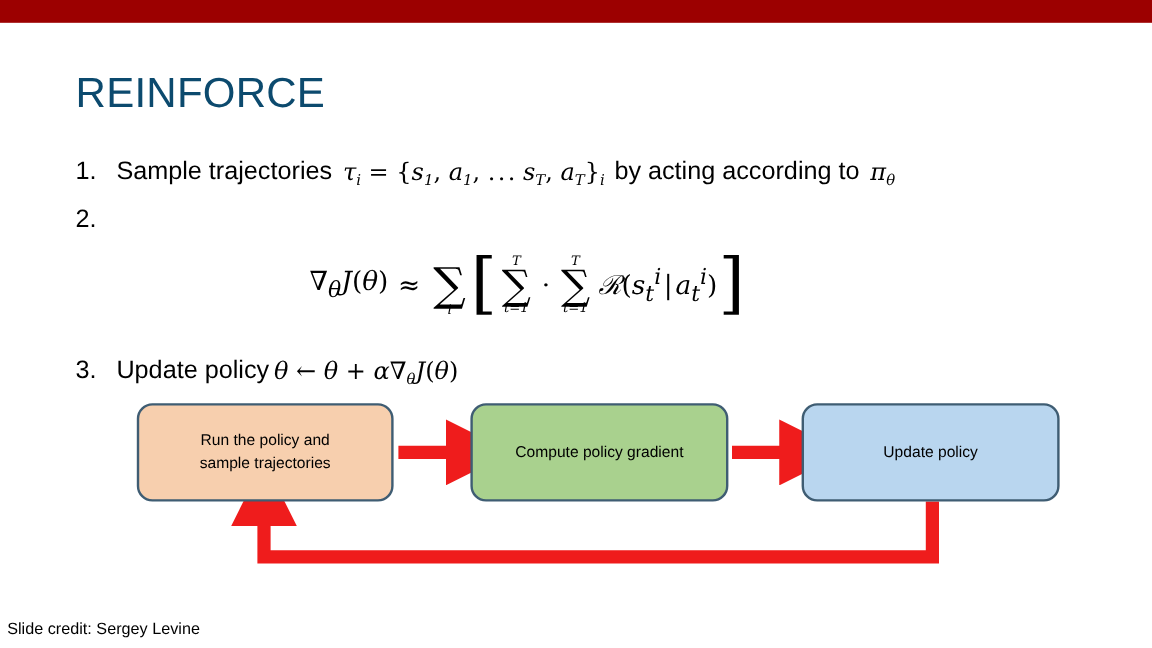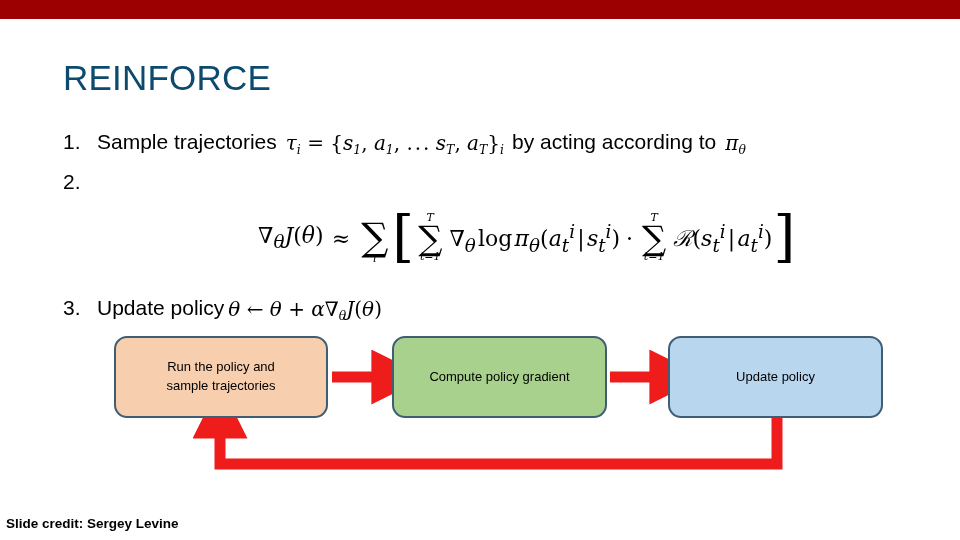--- a/index.html
+++ b/index.html
@@ -195,21 +195,21 @@
     height: 82px;
     background: #b9d6ef;
   }
 
   
   .credit {
     position: absolute;
     left: 6px;
     top: 516px;
     font-size: 13.5px;
-    font-weight: 700;
+    font-weight: 400;
     color: #000;
   }
   .page-num {
     position: absolute;
     right: 22px;
     top: 544px;
     font-size: 12px;
     color: #8b8b8b;
   }
 </style>
@@ -247,21 +247,20 @@
   </span>
 
   <span class="bracket">[</span>
 
   <span class="bigop">
     <span class="lim">T</span>
     <span class="sym small">∑</span>
     <span class="lim">t=1</span>
   </span>
 
-  <span class="eq-part" style="margin-left:4px;">∇<sub>𝜃</sub> <span class="up">log</span> 𝜋<sub>𝜃</sub><span class="up">(</span>a<sub>t</sub><sup>i</sup> <span class="up">|</span> s<sub>t</sub><sup>i</sup><span class="up">)</span></span>
 
   <span class="eq-part up" style="margin:0 6px;">·</span>
 
   <span class="bigop">
     <span class="lim">T</span>
     <span class="sym small">∑</span>
     <span class="lim">t=1</span>
   </span>
 
   <span class="eq-part" style="margin-left:4px;">ℛ<span class="up">(</span>s<sub>t</sub><sup>i</sup> <span class="up">|</span> a<sub>t</sub><sup>i</sup><span class="up">)</span></span>

